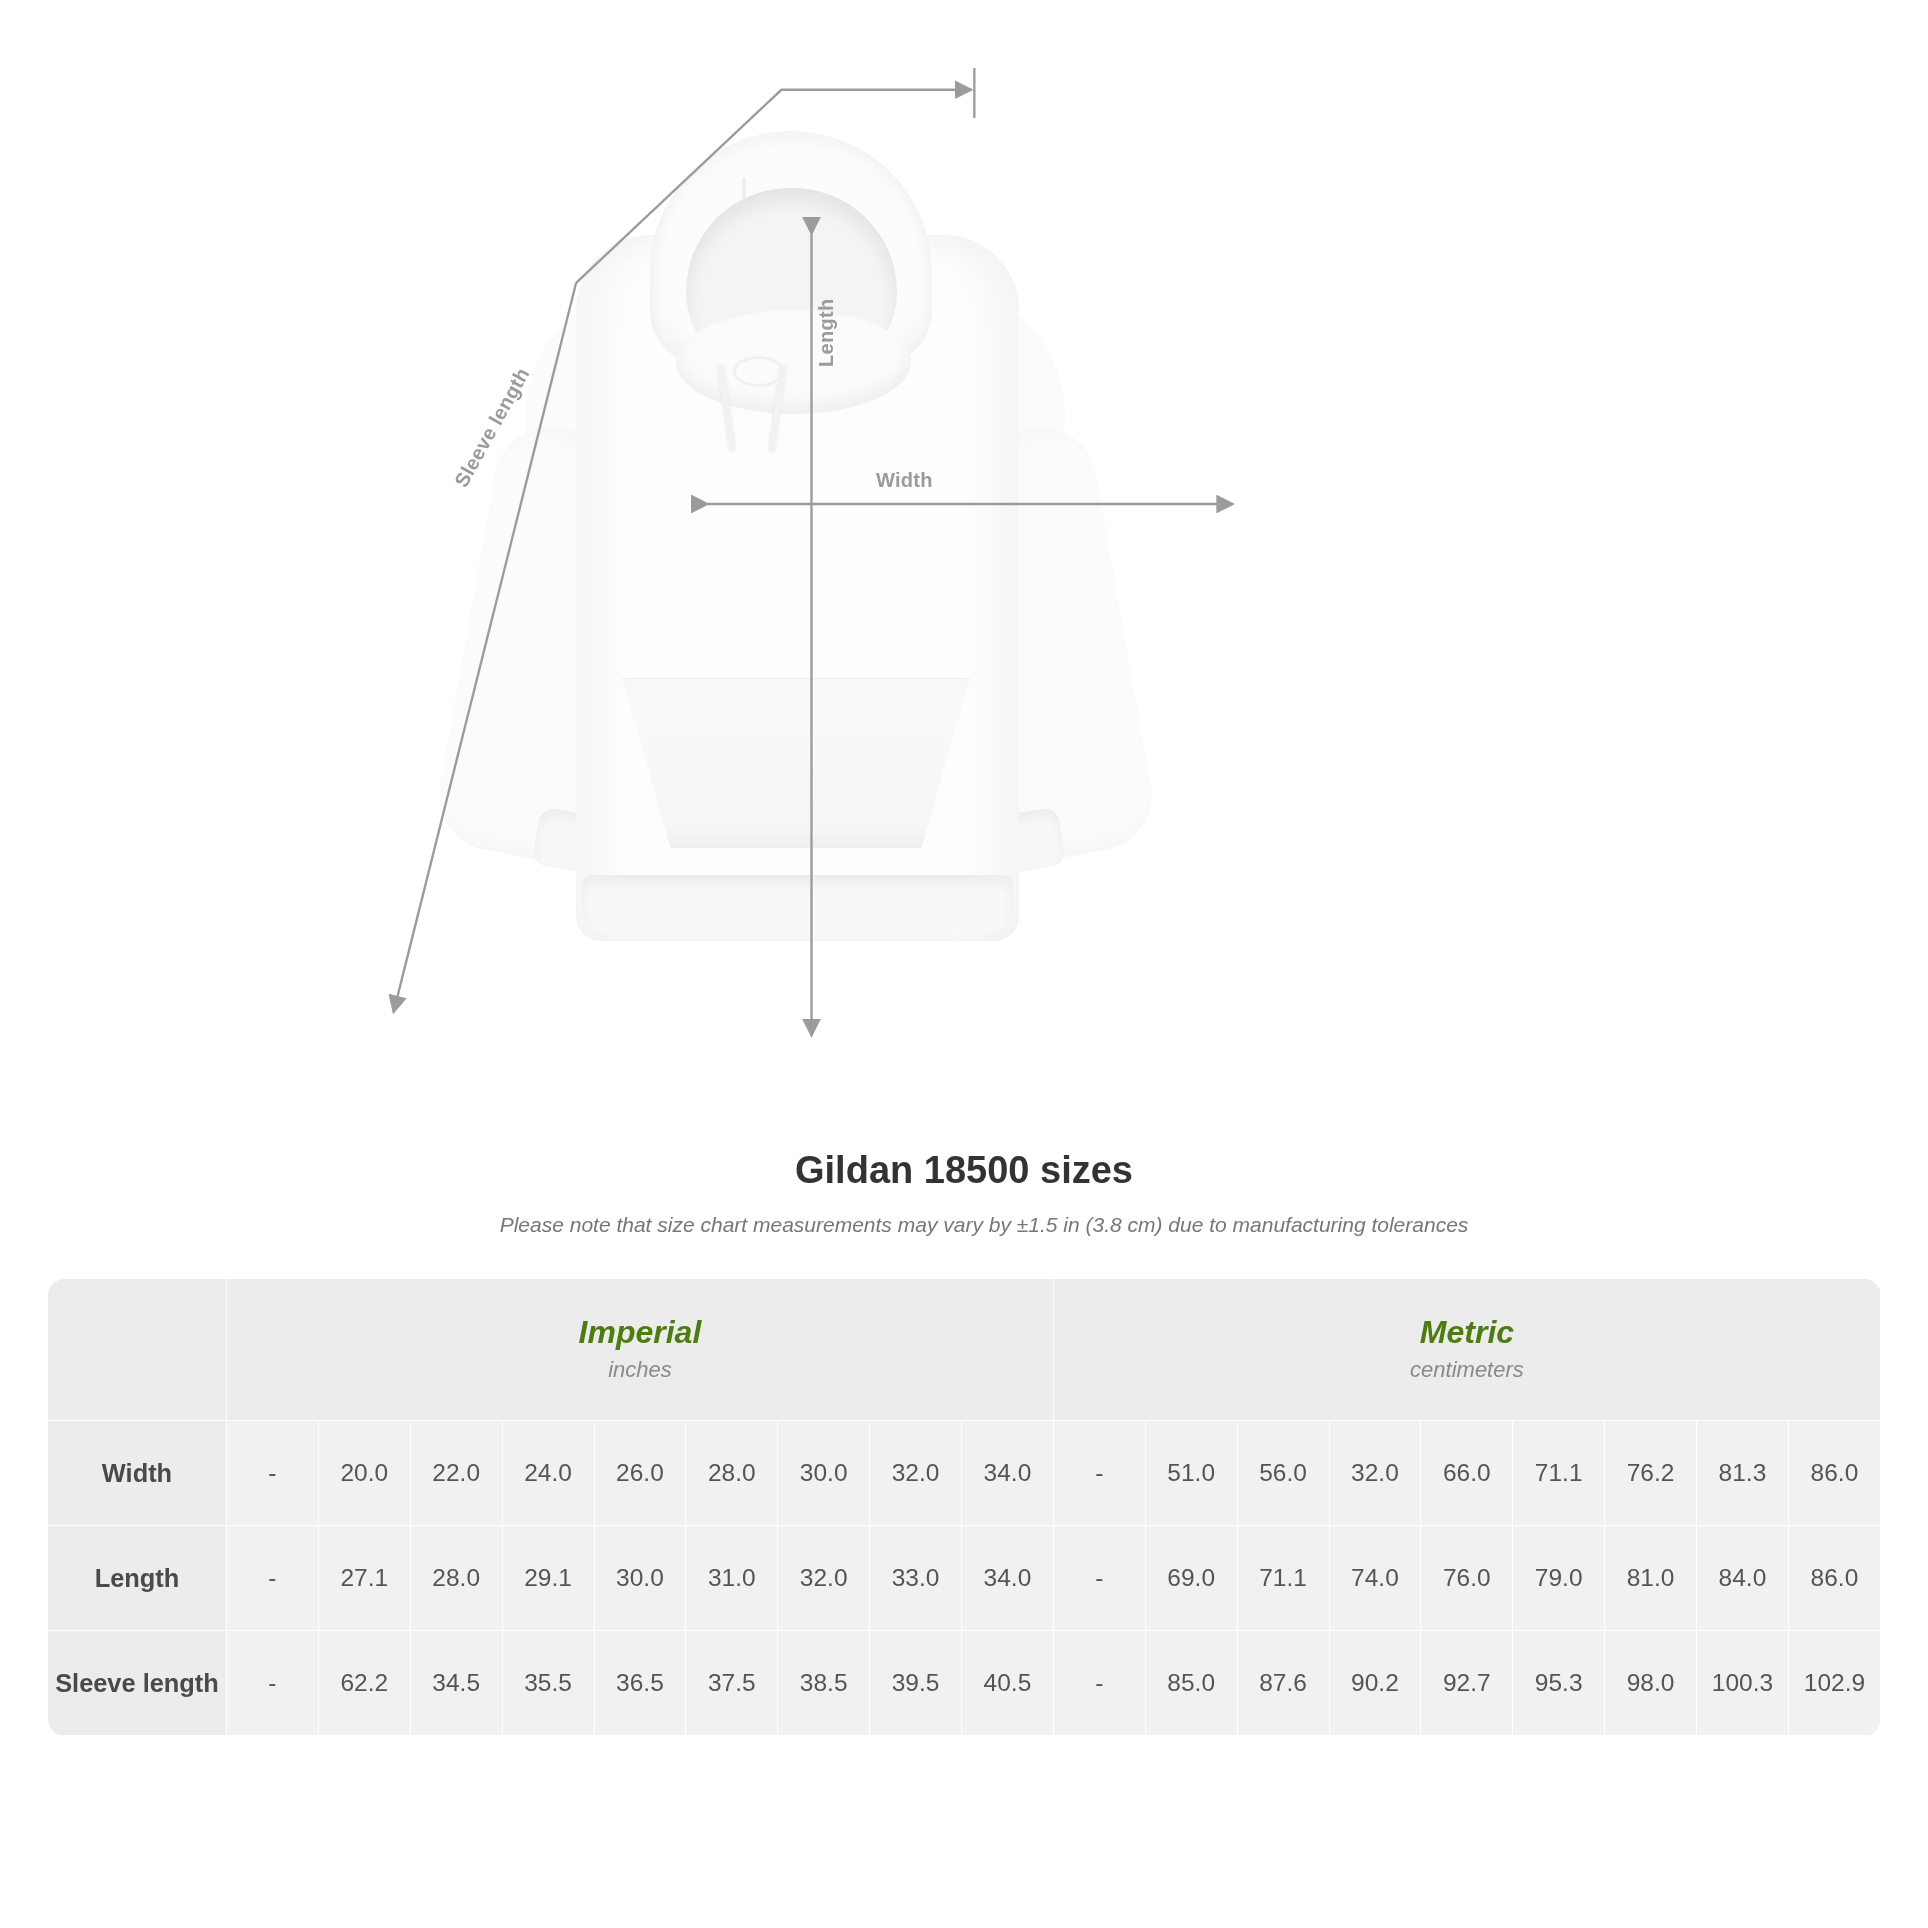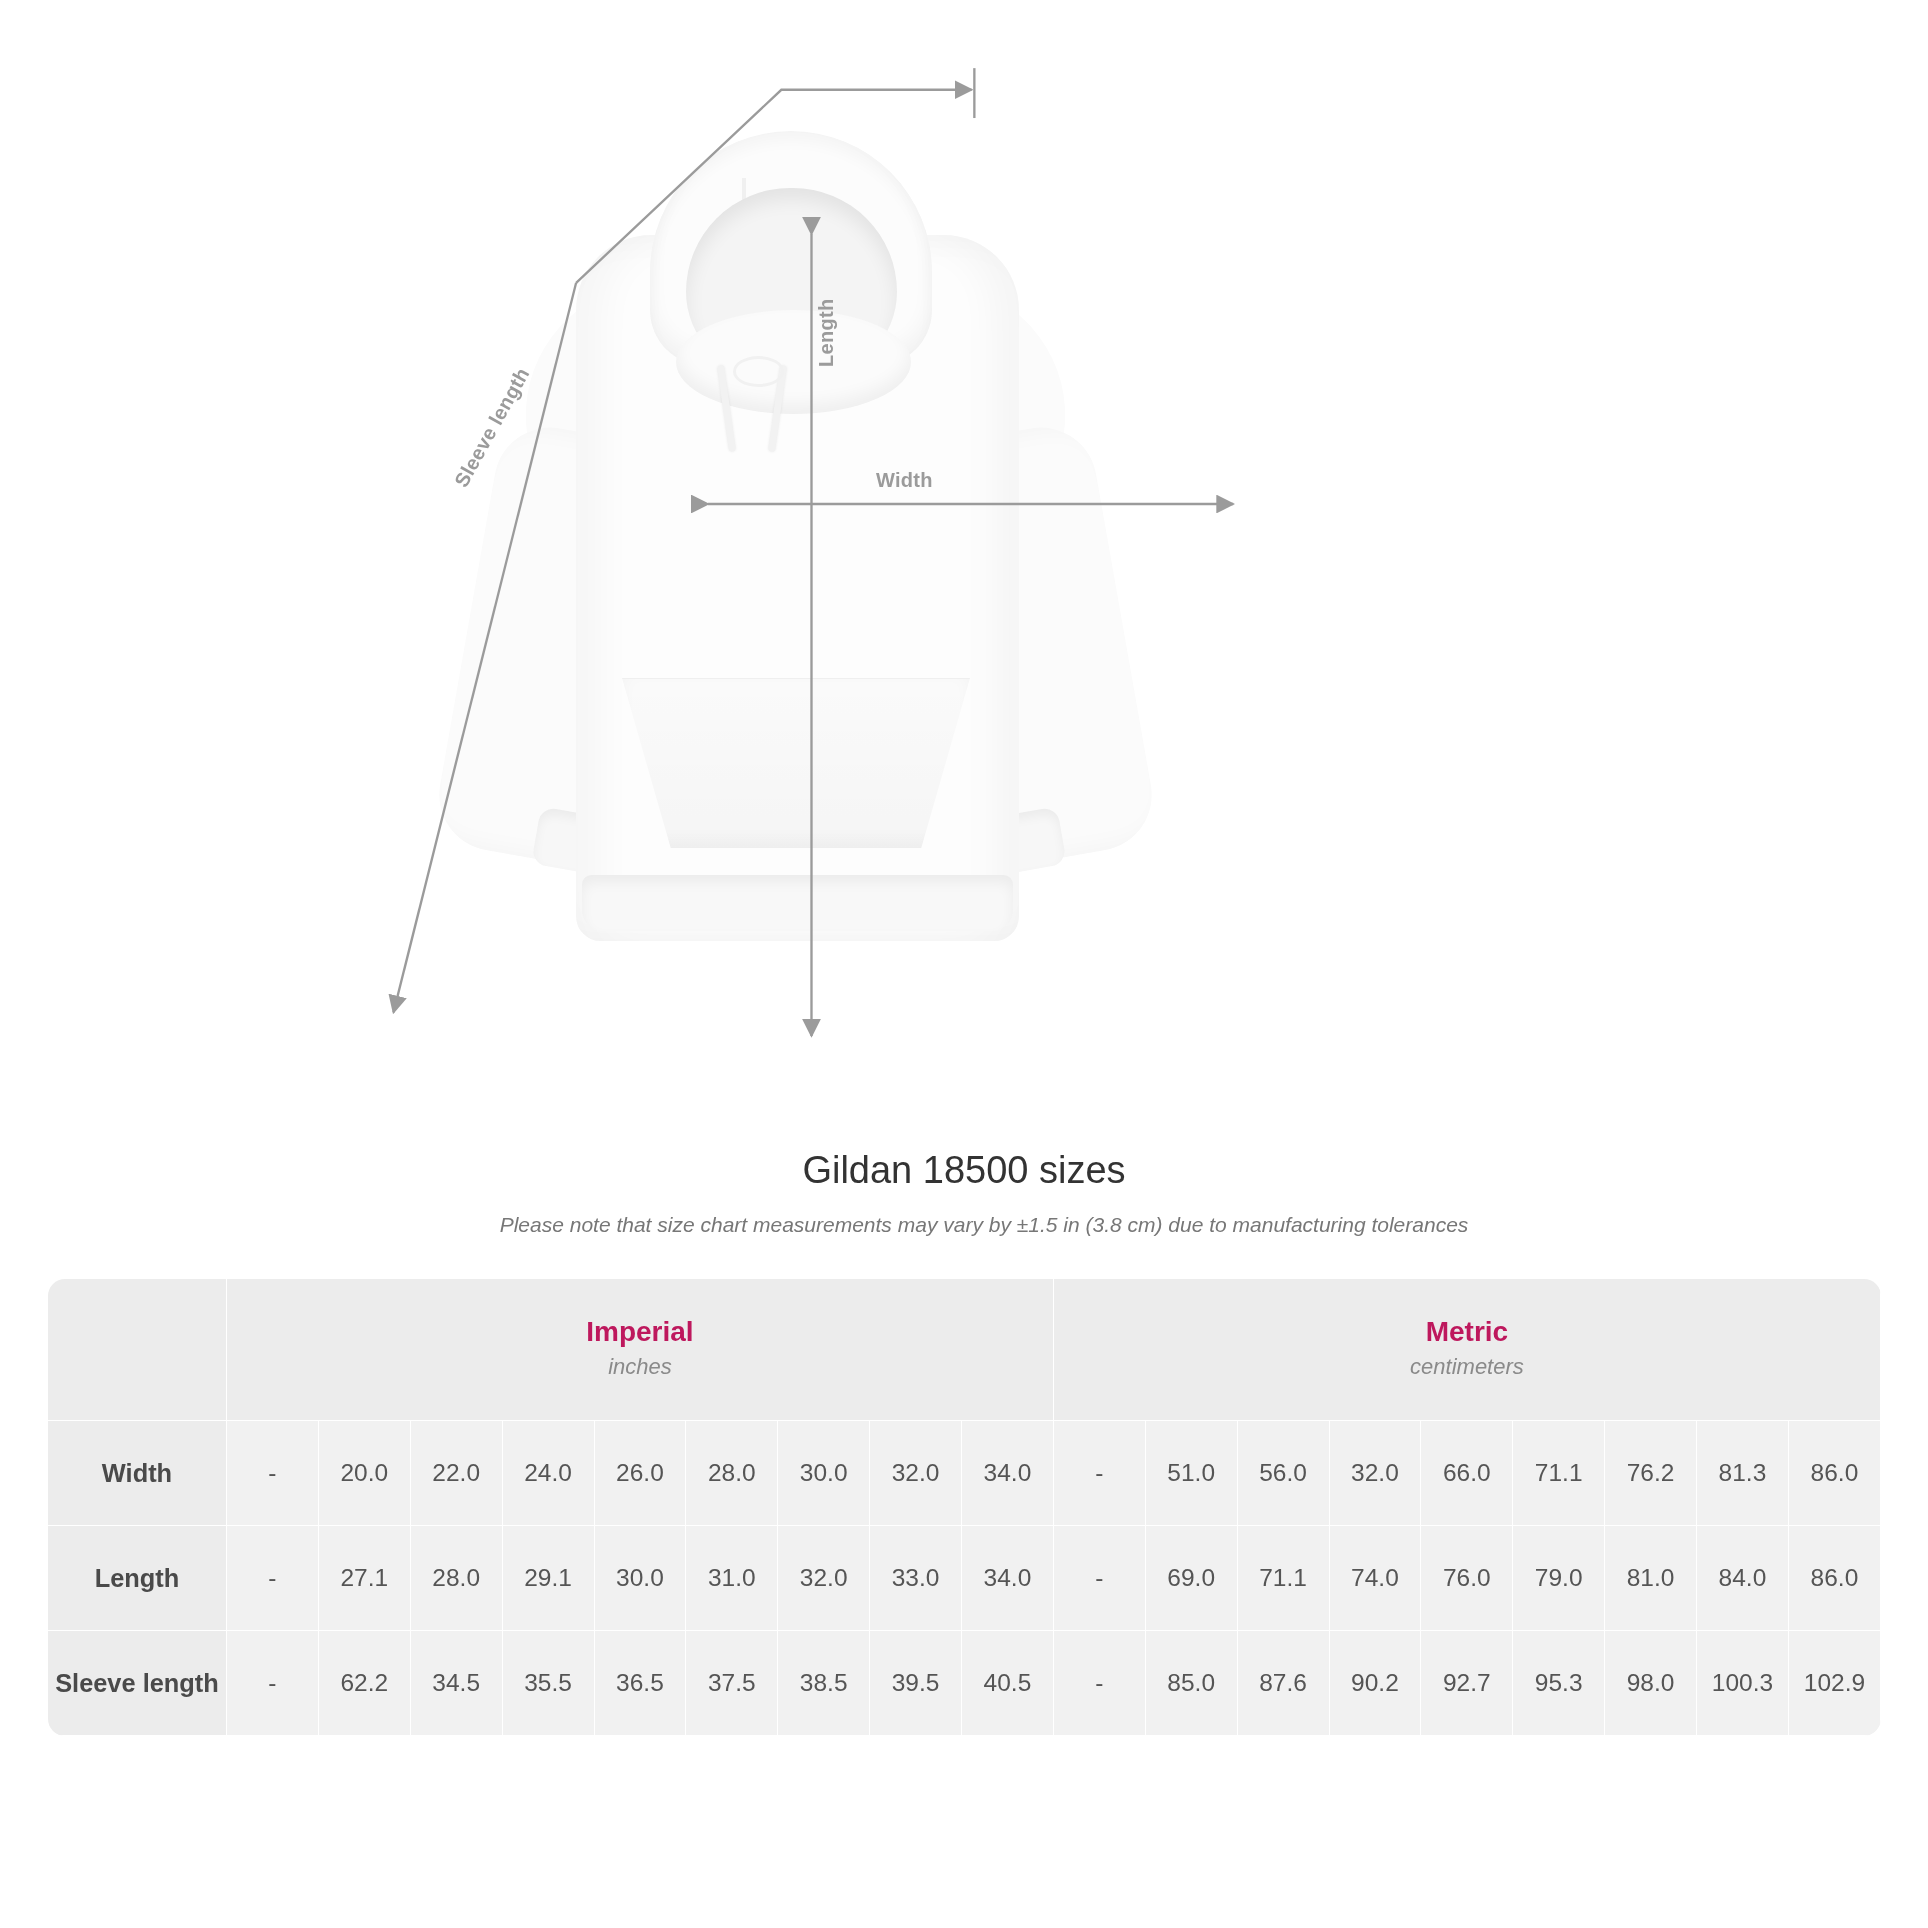--- a/index.html
+++ b/index.html
@@ -230,21 +230,21 @@
   
   .table-section {
     position: absolute;
     left: 0;
     top: 1121px;
     width: 1928px;
   }
   .chart-title {
     text-align: center;
     font-size: 38px;
-    font-weight: normal;
+    font-weight: bold;
     color: #333333;
     margin: 28px 0 0 0;
   }
   .chart-note {
     text-align: center;
     font-size: 21px;
     font-style: italic;
     color: #777777;
     margin: 21px 0 0 0;
     padding-left: 40px;
@@ -267,23 +267,24 @@
     font-size: 23.5px;
     color: #555555;
     border: 0.9px solid #ffffff;
   }
   .unit-head td {
     background: #ececec;
     height: 141px;
     padding: 0;
   }
   .unit-name {
-    font-size: 28px;
+    font-size: 32px;
+    font-style: italic;
     font-weight: bold;
-    color: #be185d;
+    color: #4d7c0f;
     line-height: 1.25;
   }
   .unit-sub {
     font-size: 22px;
     font-style: italic;
     color: #8a8a8a;
     line-height: 1.6;
   }
   .size-head td {
     background: #ffffff;

